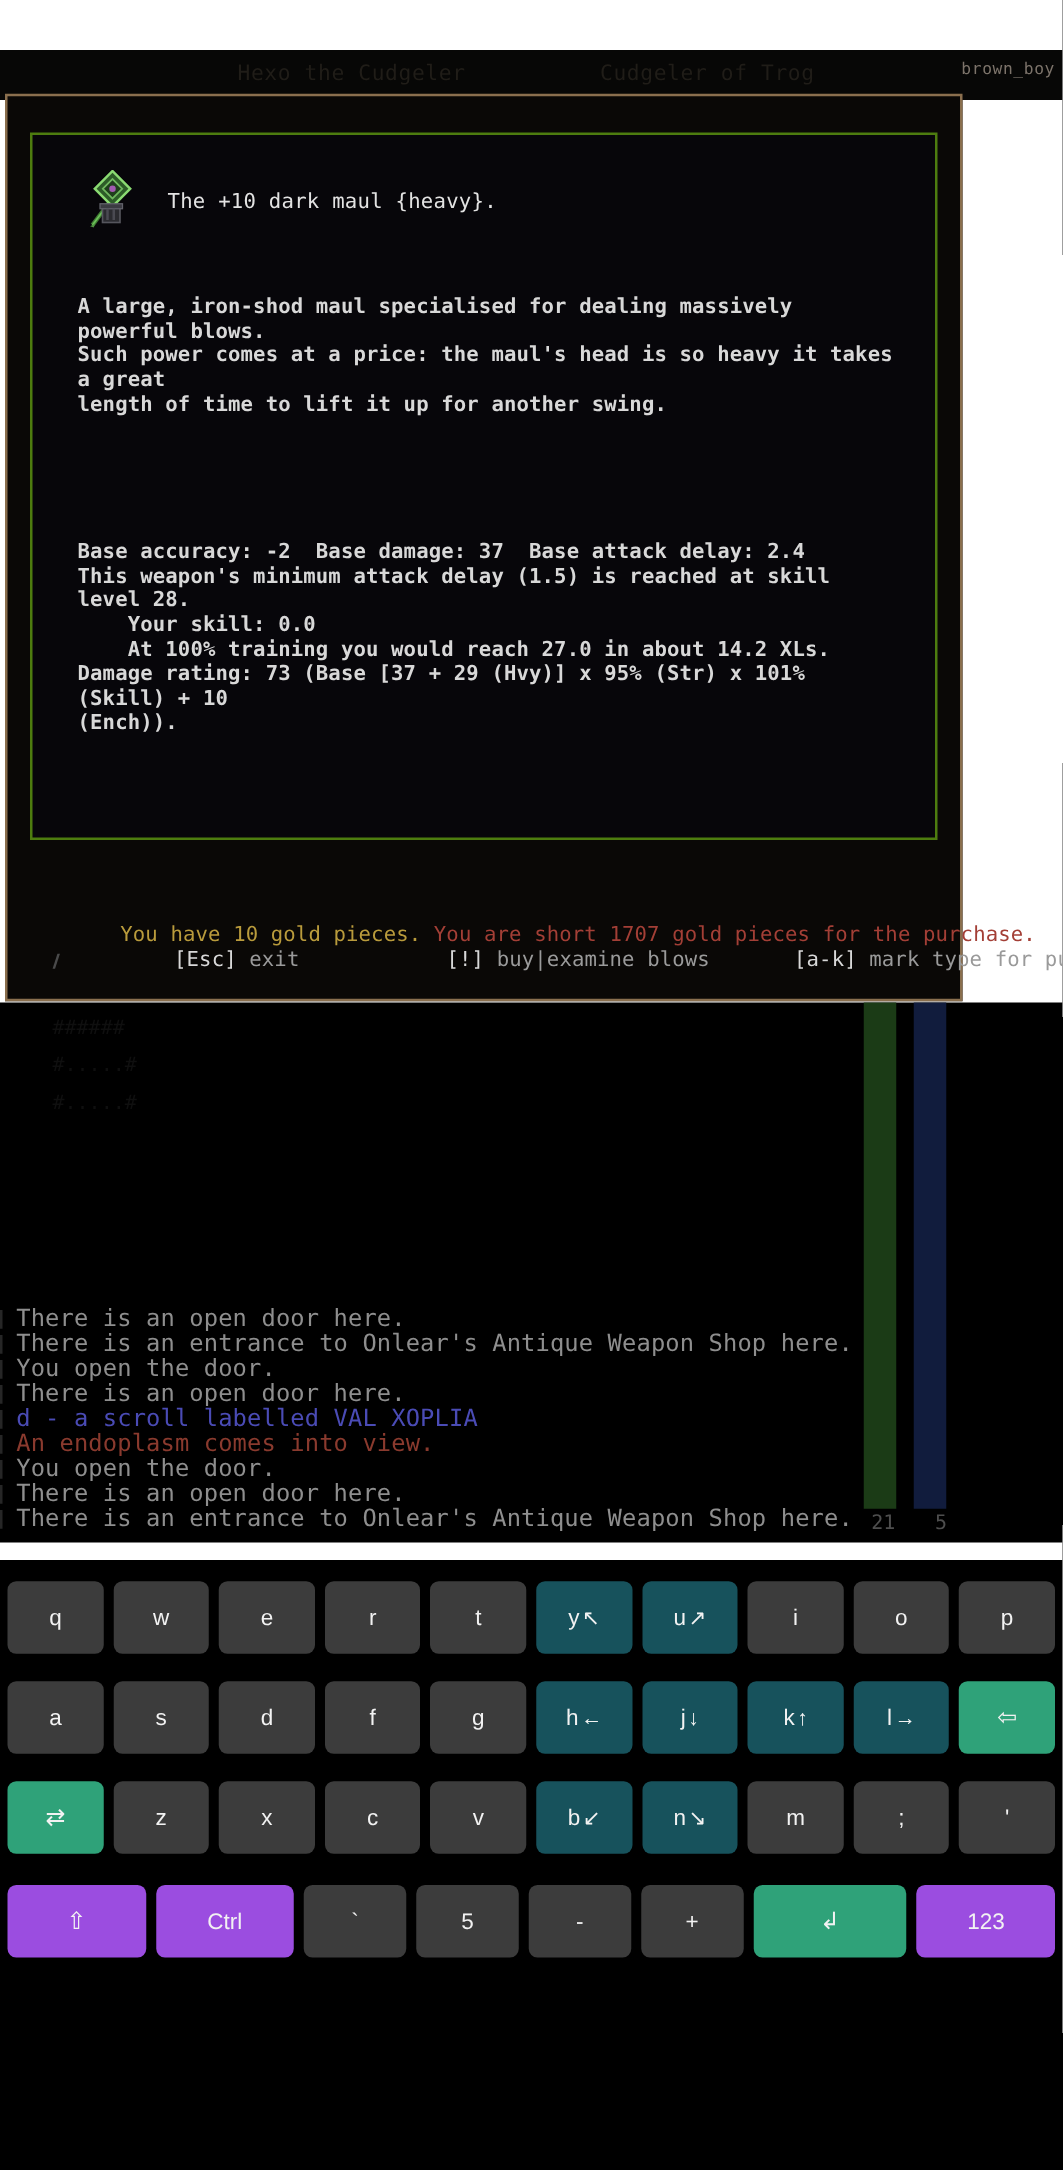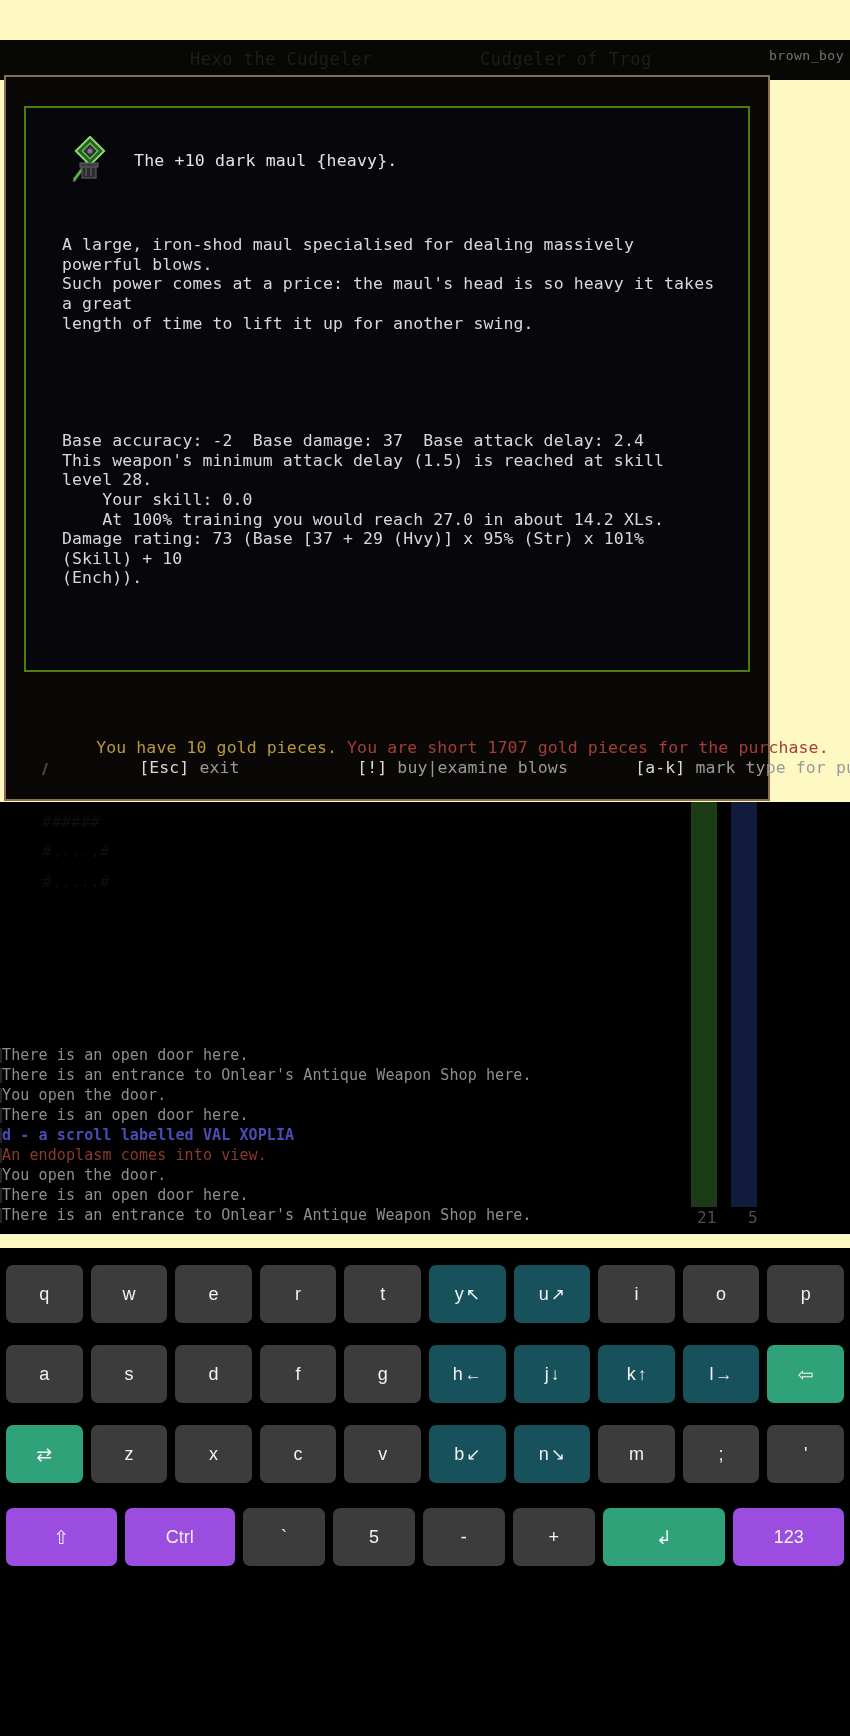--- a/index.html
+++ b/index.html
@@ -1,21 +1,21 @@
 <!DOCTYPE html>
 <html><head>
 <meta charset="utf-8">
 <style>
   html,body{margin:0;padding:0;}
   body{
     width:850px;height:1736px;background:#000;overflow:hidden;
     font-family:"DejaVu Sans Mono","Liberation Mono",monospace;
     -webkit-font-smoothing:antialiased;
   }
-  .screen{position:relative;width:850px;height:1736px;background:#fef9c3;}
+  .screen{position:relative;width:850px;height:1736px;background:#ffffff;}
 
   
   .topbar{
     position:absolute;left:0;top:40px;width:850px;height:40px;
     background:#070706;
   }
   .topbar .ghost{
     position:absolute;top:9px;font-size:17px;color:#201d18;
     letter-spacing:.5px;white-space:nowrap;
   }
@@ -43,21 +43,21 @@
     white-space:nowrap;
   }
 
   
   .desc{
     position:absolute;left:36px;top:88px;width:660px;
     font-size:16.5px;line-height:19.6px;color:#d8d8d8;
     white-space:pre-wrap;letter-spacing:.1px;
   }
   .desc .blank{display:block;height:19.6px;}
-  .desc p{margin:0;}
+  .desc p{margin:0;font-weight:bold;}
 
   
   .footline{
     position:absolute;left:30px;font-size:16.5px;letter-spacing:.1px;
     white-space:pre;line-height:18px;
   }
   .gold{color:#b99b3c;}
   .short{color:#a33f36;}
   .cmdrow{
     position:absolute;left:30px;font-size:16.5px;white-space:pre;
@@ -75,27 +75,27 @@
   .mapghost{position:absolute;font-size:16px;color:#0f0f0f;white-space:pre;}
 
   
   .bar-green{position:absolute;left:691px;top:802px;width:26px;height:405px;background:#1b3b16;}
   .bar-blue{position:absolute;left:731px;top:802px;width:26px;height:405px;background:#111c3d;}
   .bar-lab{position:absolute;font-size:16px;color:#4e4e4e;}
 
   
   .log{position:absolute;left:0;top:1045px;width:700px;}
   .logline{
-    position:relative;font-size:15px;line-height:20px;color:#8e8e8e;
-    white-space:pre;padding-left:2px;letter-spacing:.1px;
+    position:relative;font-size:19px;line-height:20px;color:#8e8e8e;
+    white-space:pre;padding-left:13px;letter-spacing:.1px;
   }
   .logline::before{
     content:"";position:absolute;left:0;top:3px;width:2px;height:15px;background:#262626;
   }
-  .logline.item{color:#4a4bb5;font-weight:bold;}
+  .logline.item{color:#4a4bb5;}
   .logline.mon{color:#8a3a2e;}
 
   
   .kbd{position:absolute;left:0;top:1248px;width:850px;height:488px;background:#000;}
   .krow{display:flex;justify-content:center;align-items:center;gap:8px;padding:0 6px;}
   .krow.r1{height:72px;margin-top:10px;}
   .krow.r2{height:72px;margin-top:8px;}
   .krow.r3{height:72px;margin-top:8px;}
   .krow.r4{height:74px;margin-top:10px;}
 

